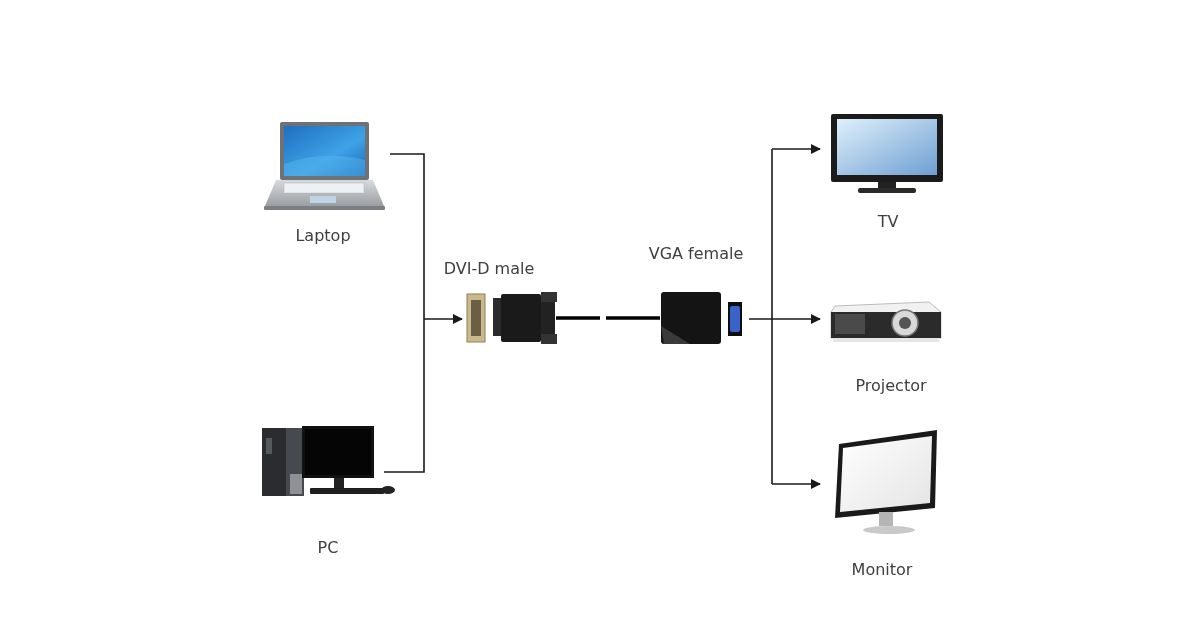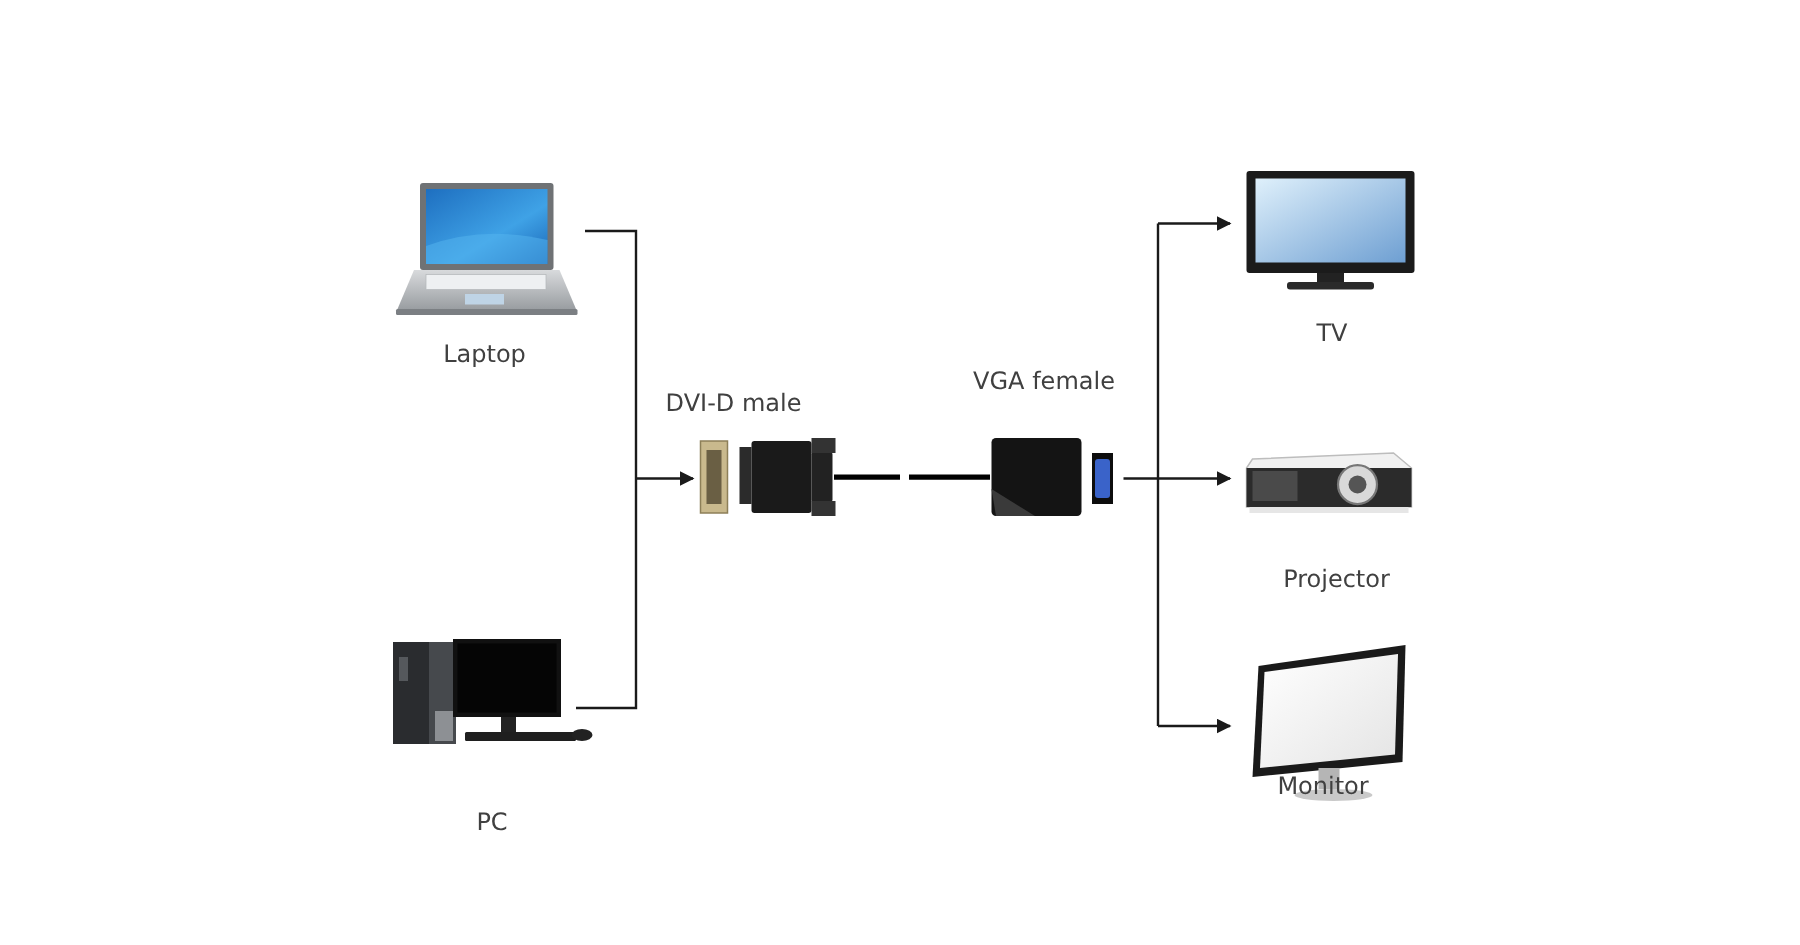--- a/index.html
+++ b/index.html
@@ -129,13 +129,13 @@
         <stop offset="0" stop-color="#ffffff"></stop>
           <stop offset="1" stop-color="#e4e4e4"></stop>
       </linearGradient>
     </defs>
     <path d="M6,14 L104,0 L102,78 L2,88 z" fill="#1a1a1a"></path>
     <path d="M10,18 L99,6 L97,73 L7,82 z" fill="url(#ms)"></path>
     <rect x="46" y="82" width="14" height="14" fill="#b5b5b5"></rect>
     <ellipse cx="56" cy="100" rx="26" ry="4" fill="#c9c9c9"></ellipse>
   </svg>
 </div>
-<div class="label" style="left:882px;top:514px;">Monitor</div>
+<div class="label" style="left:882px;top:560px;">Monitor</div>
 
 </body></html>

